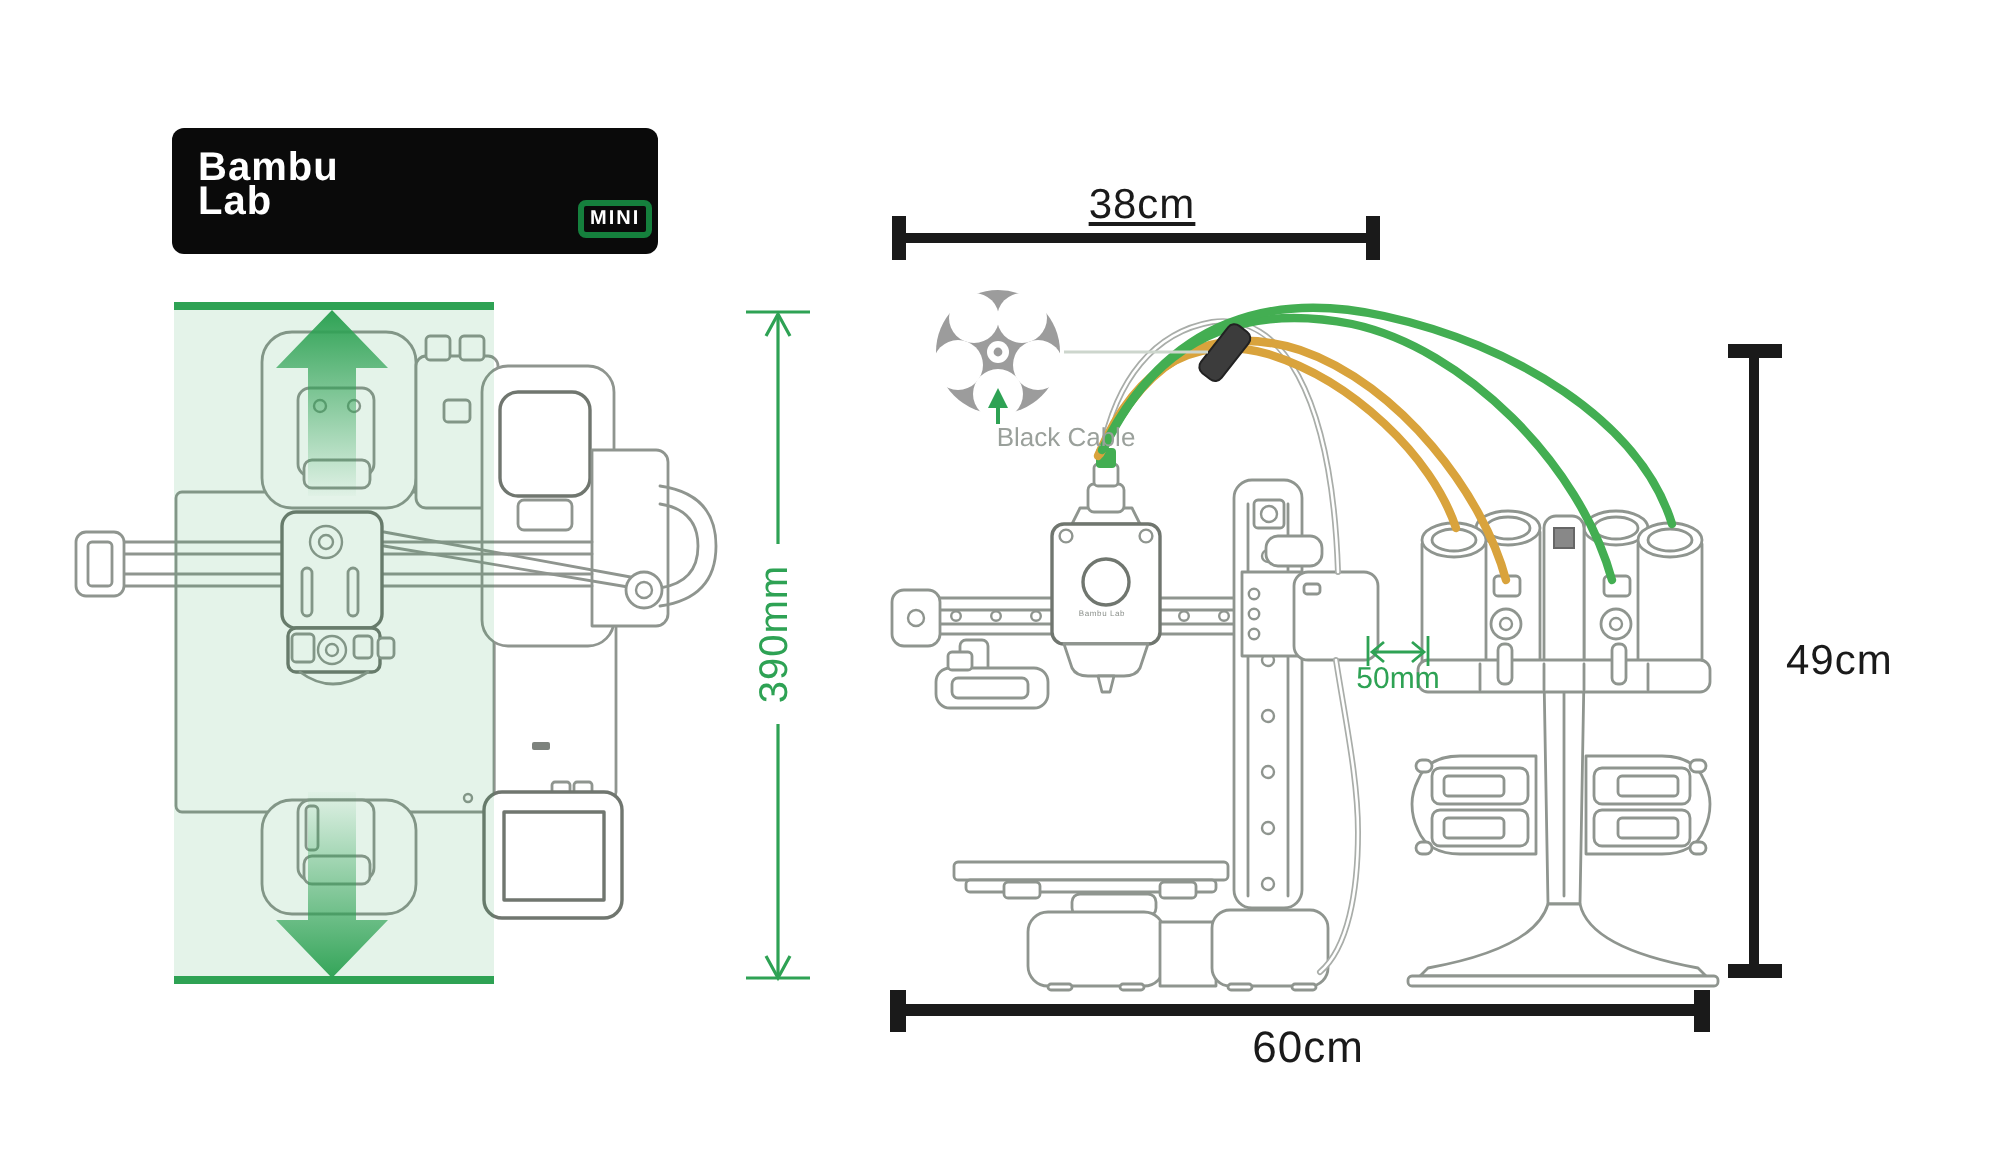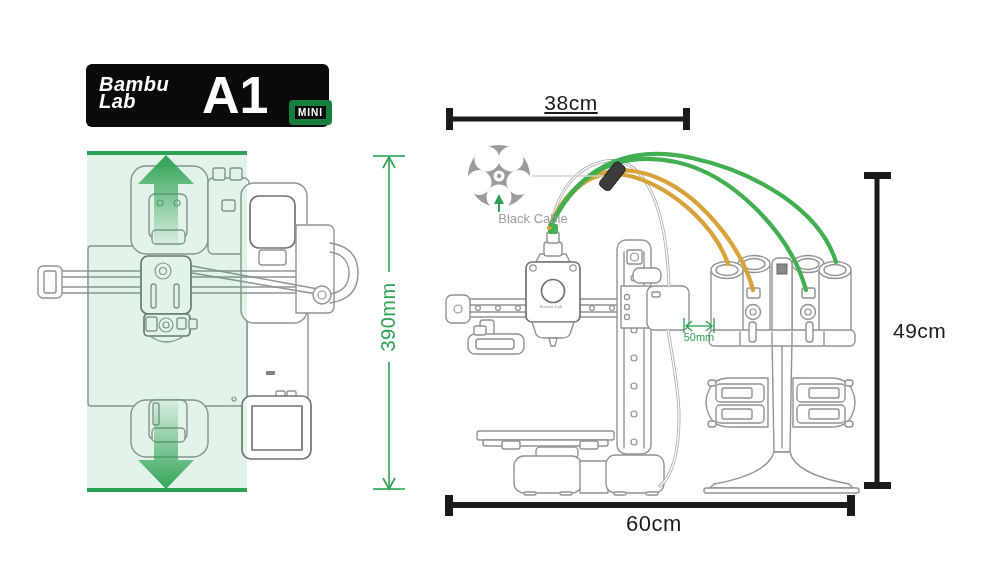--- a/index.html
+++ b/index.html
@@ -30,44 +30,43 @@
   .dimline{stroke:var(--dimension-black);}
   .dimcap{fill:var(--dimension-black);}
   .dimlabel{font-size:21px;color:var(--dimension-black);letter-spacing:.5px;}
   .greenlabel{color:var(--accent-green);}
   .icon-gray{fill:var(--icon-gray);}
 
   
   #logo{position:absolute;left:86px;top:64px;width:243px;height:63px;background:#0a0a0a;
         border-radius:6px;z-index:2;}
   #logo .brand{position:absolute;left:13px;top:12px;color:#fff;font-weight:bold;
-        font-size:20px;line-height:16.5px;letter-spacing:.5px;font-style:italic;}
+        font-size:20px;line-height:16.5px;letter-spacing:.5px;}
   #logo .model{position:absolute;left:116px;top:2px;color:#fff;font-weight:bold;font-size:52px;line-height:58px;}
-  #logo .variant{position:absolute;left:203px;top:36px;color:#fff;border:6px solid #15803d;
+  #logo .variant{position:absolute;left:203px;top:36px;color:#fff;border:3px solid #15803d;
         border-radius:4px;font-size:10px;font-weight:bold;letter-spacing:1px;padding:0 3px;line-height:13px;text-align:center;}
 
   #lbl-390{left:388px;top:317px;transform:translate(-50%,-50%) rotate(-90deg);font-size:20px;}
   #lbl-38{left:571px;top:91px;transform:translate(-50%,0);text-decoration:underline;}
   #lbl-49{left:893px;top:319px;}
   #lbl-60{left:654px;top:511px;transform:translate(-50%,0);font-size:22px;text-align:center;}
-  #lbl-50{left:699px;top:331px;transform:translate(-50%,0);font-size:11px;}
+  #lbl-50{left:699px;top:331px;transform:translate(-50%,0);font-size:15px;}
   #lbl-cable{left:500px;top:211px;transform:translate(-50%,0);font-size:13px;color:var(--label-gray);margin-left:33px;}
   #lbl-toolhead{left:551px;top:304px;transform:translate(-50%,0);font-size:4px;color:#8a8f8a;letter-spacing:.3px;}
 </style>
 </head>
 <body>
 
 <div id="canvas">
 
   <div id="logo">
     <div class="brand">
       <div>Bambu</div>
       <div>Lab</div>
     </div>
-    <div class="model">A1</div>
     <div class="variant">MINI</div>
   </div>
 
   <svg id="art" width="1000" height="587" viewBox="0 0 1000 587">
     <defs>
       <linearGradient id="gradUp" x1="0" y1="155" x2="0" y2="250" gradientUnits="userSpaceOnUse">
         <stop offset="0" stop-color="#2EA254" stop-opacity="1"></stop>
         <stop offset="1" stop-color="#2EA254" stop-opacity="0"></stop>
       </linearGradient>
       <linearGradient id="gradDown" x1="0" y1="492" x2="0" y2="394" gradientUnits="userSpaceOnUse">

